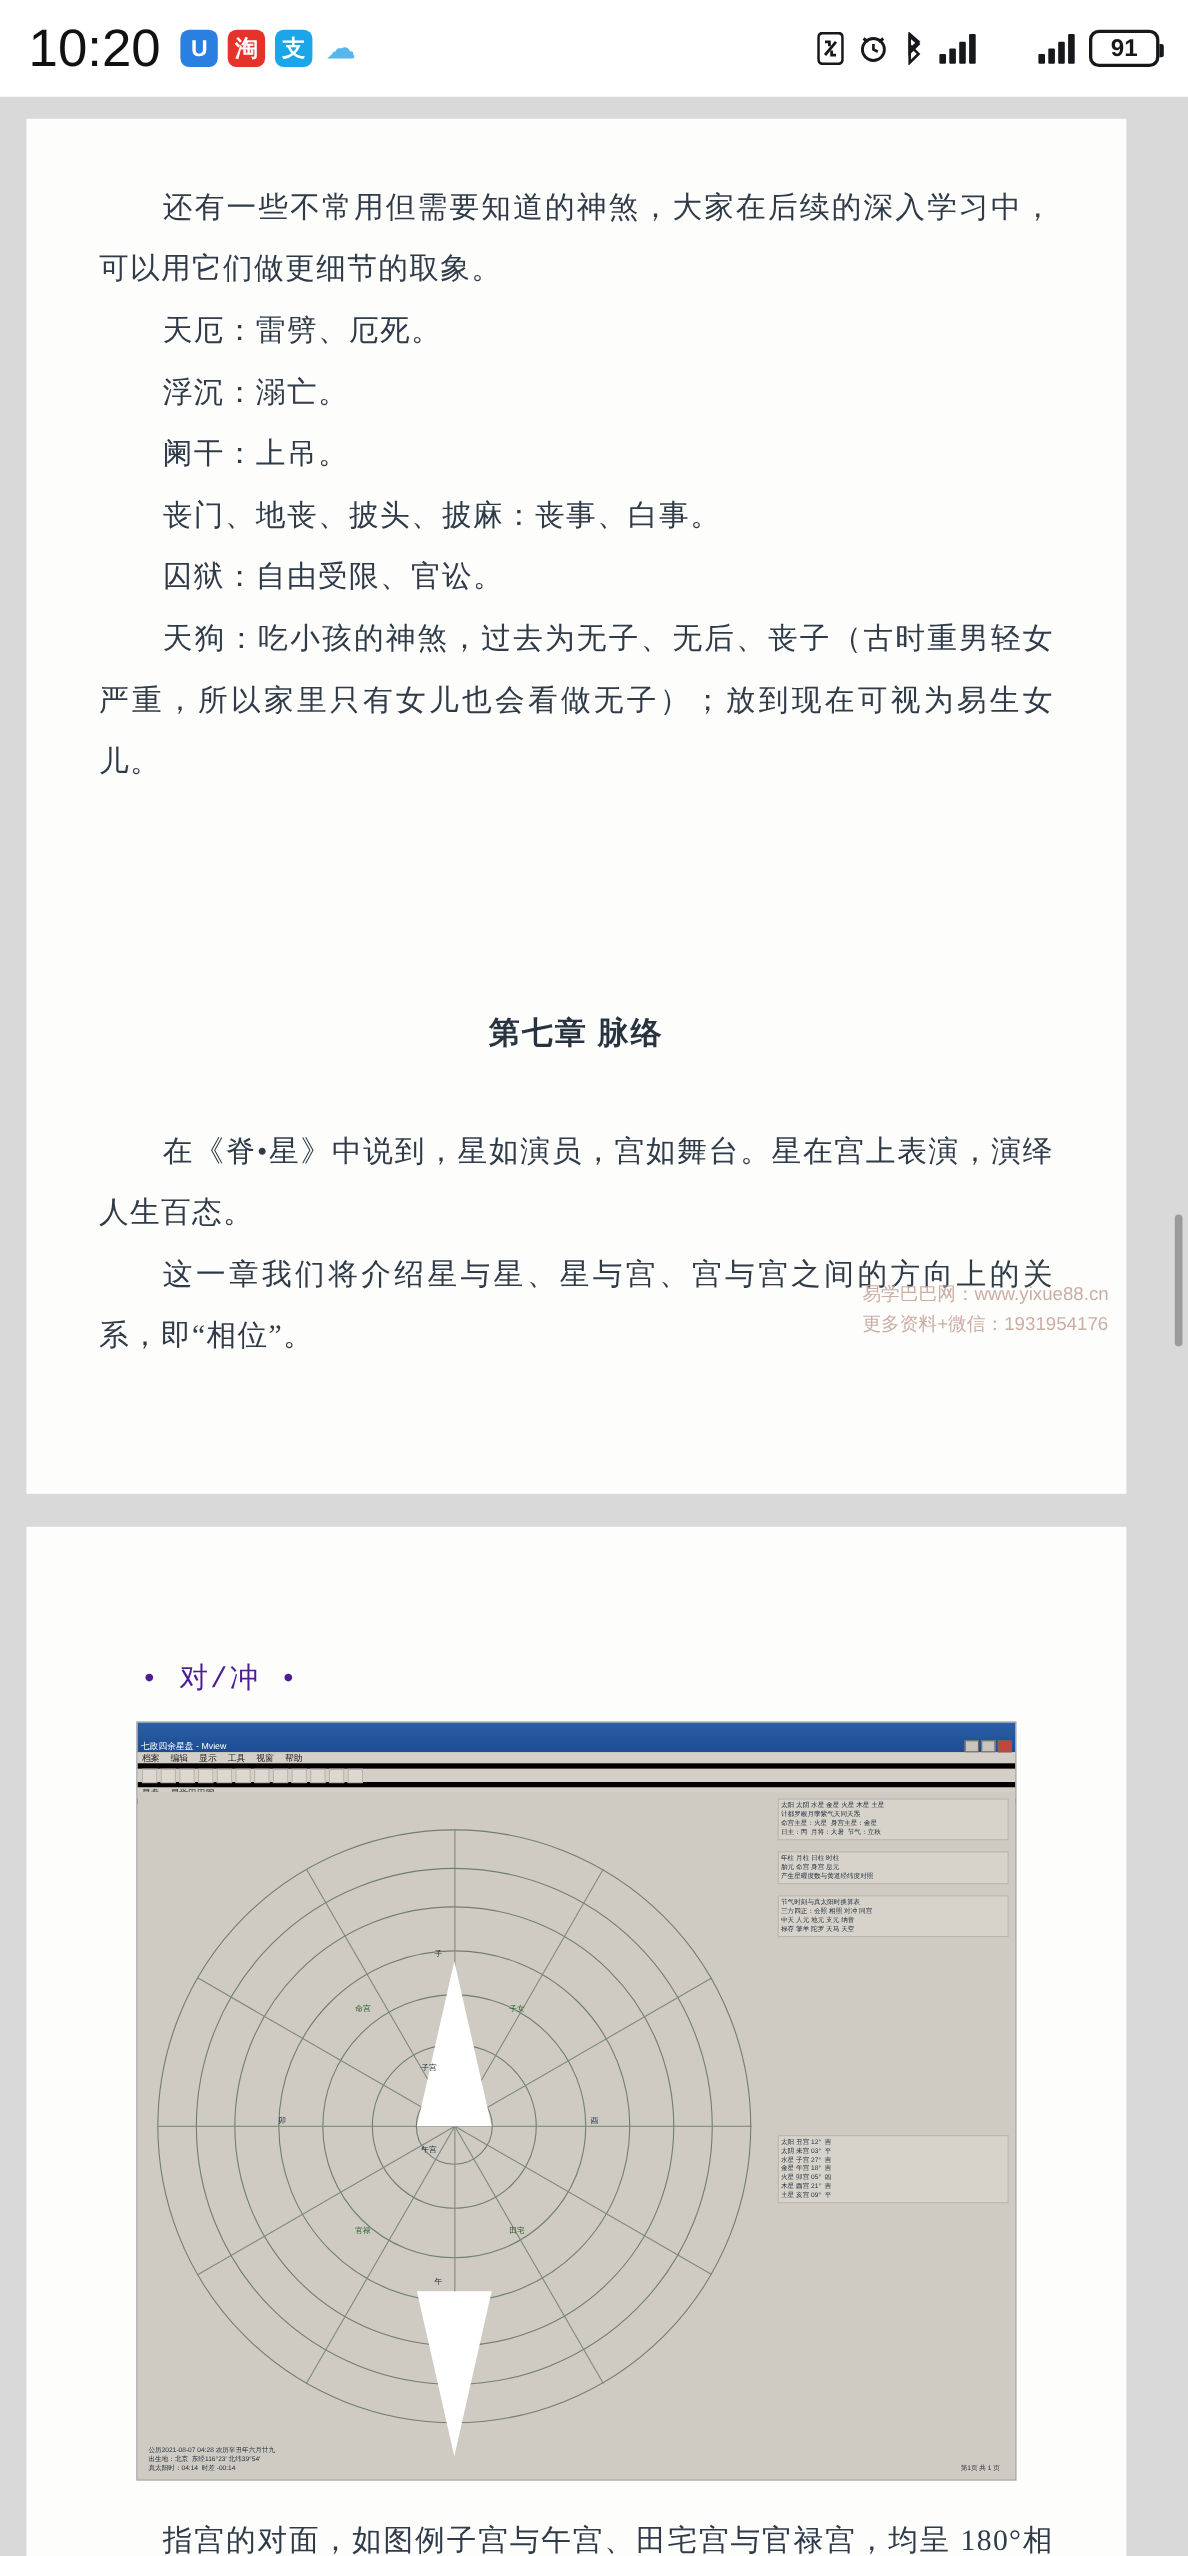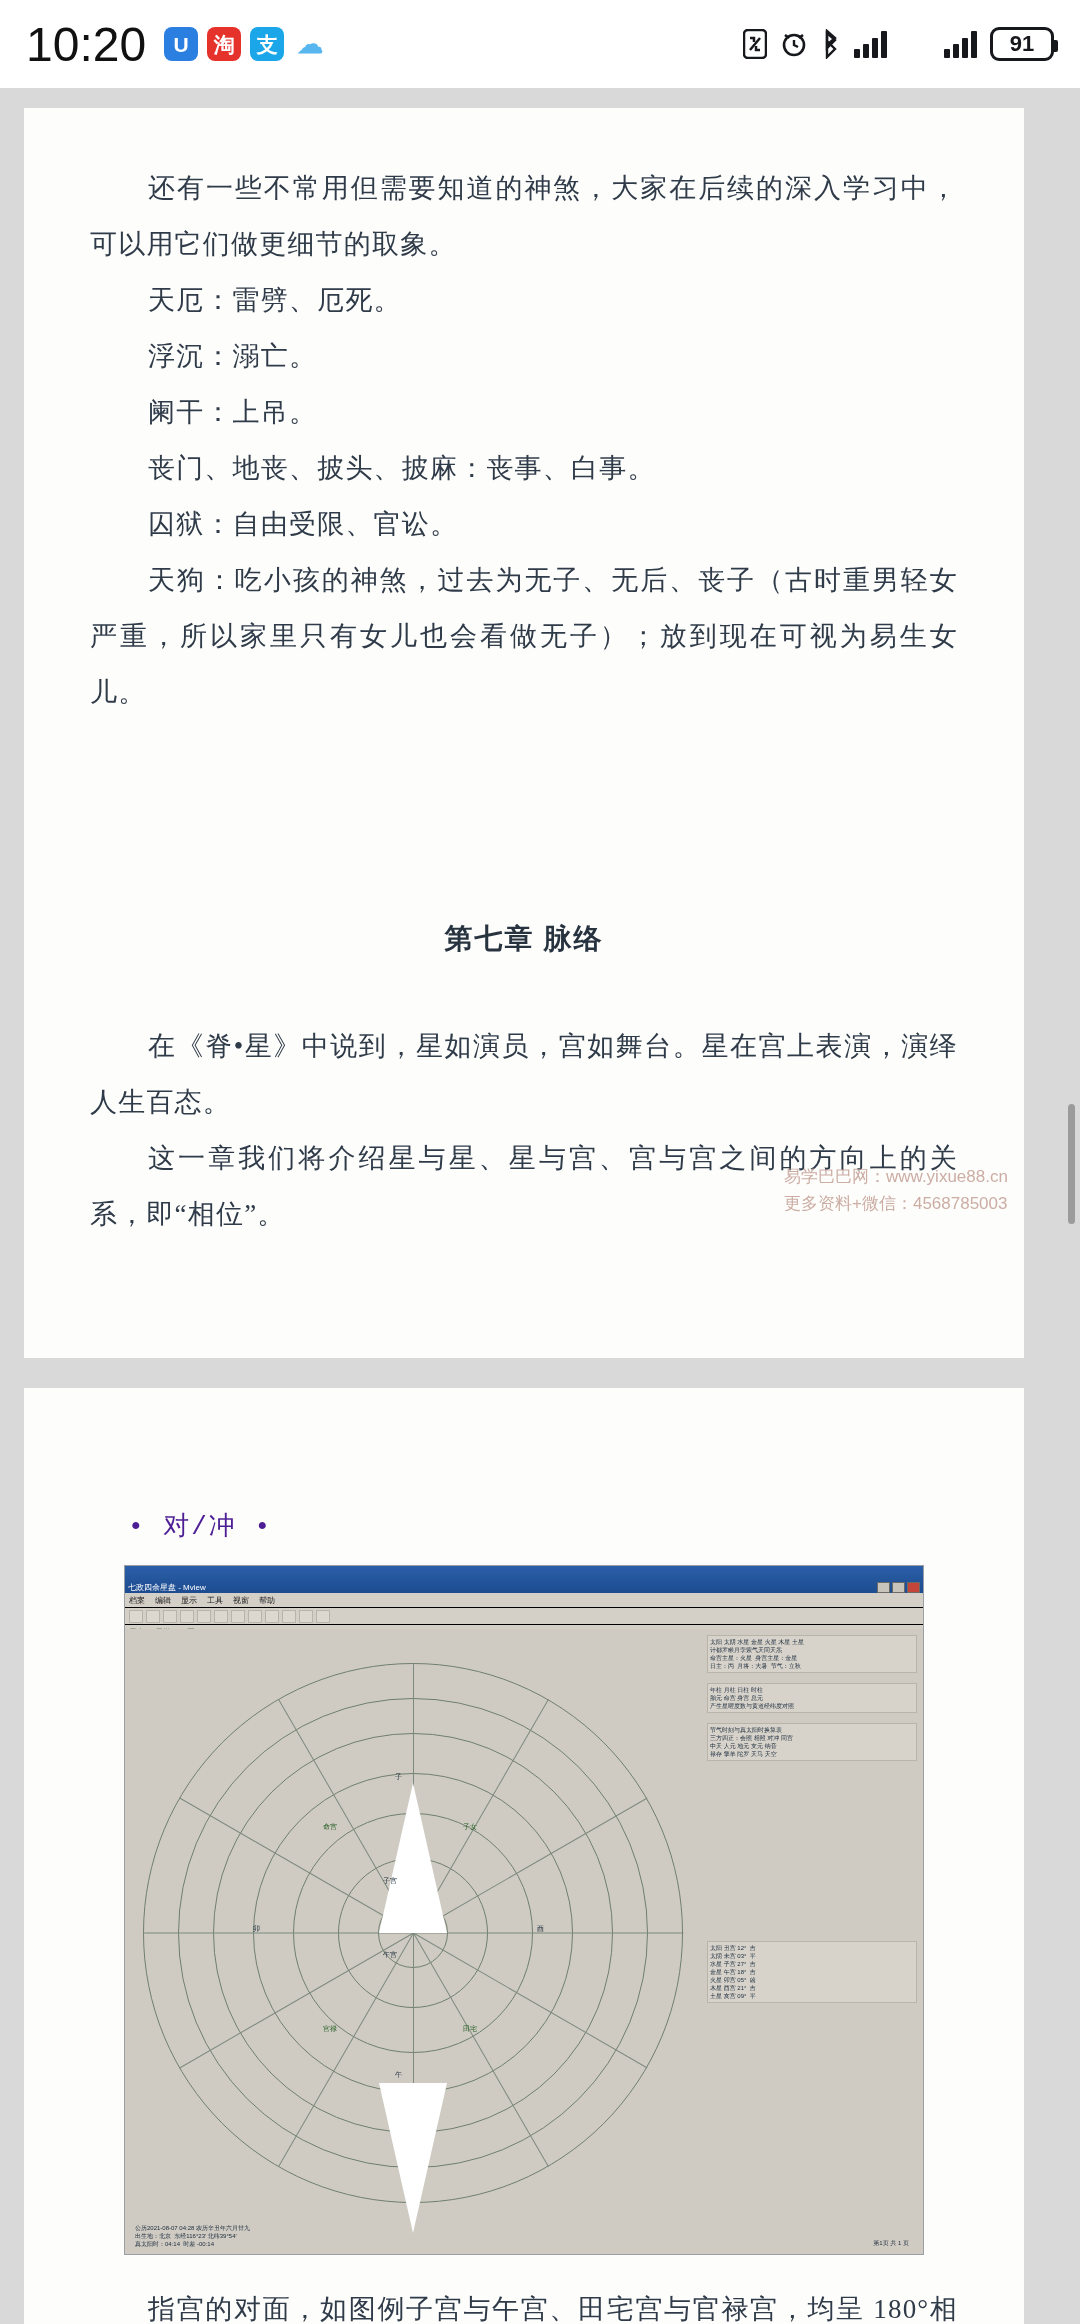--- a/index.html
+++ b/index.html
@@ -148,21 +148,21 @@
   }
   .win-title .t { flex: 1; }
   .win-btns { display: flex; gap: 2px; }
   .win-btns span {
     width: 13px; height: 11px; background: #c9c4bb; border: 1px solid #6c6a66;
     display: inline-block;
   }
   .win-btns span.close { background: #c4453a; }
   .menubar, .toolbar, .toolbar2 {
     height: 15px; background: #d4d0c8;
-    border-bottom: 1px solid #000000;
+    border-bottom: 5px solid #000000;
     display: flex; align-items: center; gap: 10px;
     padding: 0 4px;
     font-size: 8px; color: #222;
   }
   .toolbar { height: 17px; gap: 3px; }
   .tbtn {
     width: 14px; height: 13px;
     border: 1px solid #b9b4aa; background: #dcd8d0;
     display: inline-block;
   }
@@ -307,21 +307,21 @@
 
       <div class="chapter-title">第七章  脉络</div>
 
       <div class="gap-mid"></div>
 
       <div class="ptext ind">在《脊•星》中说到，星如演员，宫如舞台。星在宫上表演，演绎人生百态。</div>
       <div class="ptext ind">这一章我们将介绍星与星、星与宫、宫与宫之间的方向上的关系，即“相位”。</div>
 
       <div id="watermark">
         <div>易学巴巴网：www.yixue88.cn</div>
-        <div>更多资料+微信：4568785003</div>
+        <div>更多资料+微信：1931954176</div>
       </div>
     </div>
 
     <div class="page" id="page2">
       <div class="fig-caption">• 对/冲 •</div>
 
       <div class="figure">
         <div class="win-title">
           <span class="t">七政四余星盘 - Mview</span>
           <span class="win-btns">

